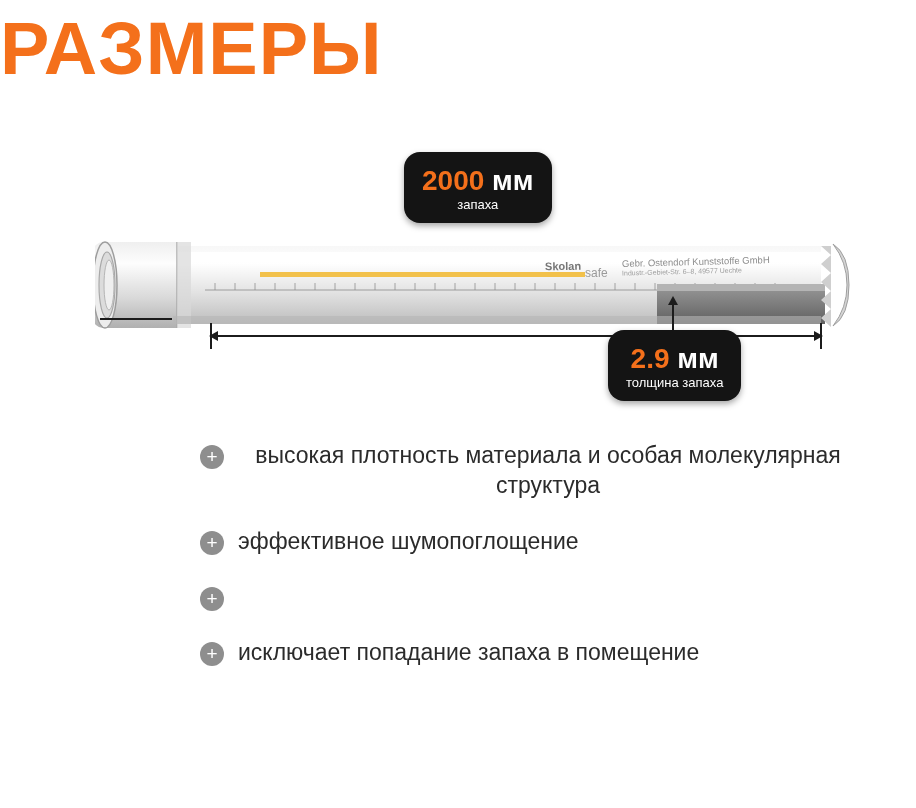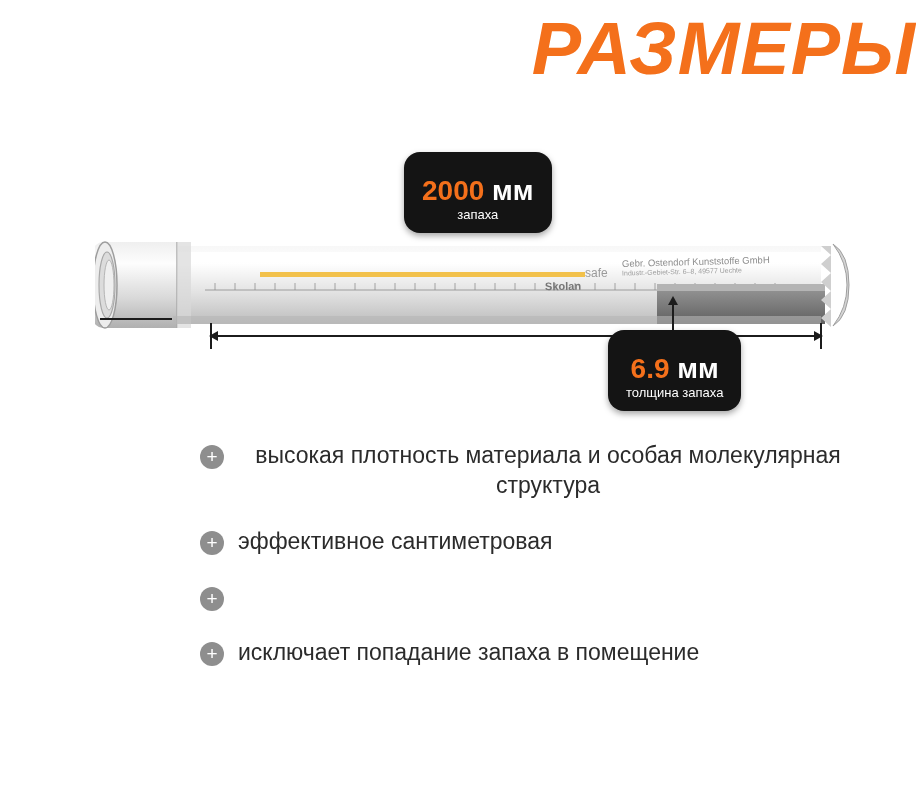--- a/index.html
+++ b/index.html
@@ -15,28 +15,27 @@
     font-family: "Liberation Sans", sans-serif;
     color: #222;
   }
 
   
   .title {
     position: absolute;
     top: 6px;
     left: 0;
     width: 916px;
-    text-align: right;
+    text-align: left;
     font-size: 74px;
     line-height: 86px;
     font-weight: bold;
     letter-spacing: 1px;
     color: #f4701b;
     font-family: "Liberation Sans", sans-serif;
-    font-style: italic;
   }
 
   
   .diagram {
     position: absolute;
     top: 120px;
     left: 0;
     width: 916px;
     height: 310px;
   }
@@ -74,21 +73,21 @@
   
   .pipe-wrap { position: absolute; left: 95px; top: 108px; }
 
   
   .bubble {
     position: absolute;
     background: #141414;
     border-radius: 16px;
     color: #ffffff;
     text-align: center;
-    padding: 23px 18px 10px 18px;
+    padding: 13px 18px 10px 18px;
     box-shadow: 0 3px 6px rgba(0,0,0,0.35);
   }
   .bubble .val {
     font-size: 28px;
     font-weight: bold;
     line-height: 32px;
     color: #f4701b;
     white-space: nowrap;
   }
   .bubble .val .unit { color: #ffffff; }
@@ -243,21 +242,21 @@
       <path d="M562 56 h168 v40 h-168 z" fill="url(#cutGrad)"></path>
       <path d="M562 56 h168 v7 h-168 z" fill="#b4b4b4"></path>
 
       <path d="M726 18 l10 9 l-10 9 l10 9 l-10 9 l10 9 l-10 9 l10 9 l-10 9 l10 9 v-81 z" fill="#cfcfcf"></path>
       <path d="M738 16 q16 10 16 41 t-16 41 q14 -18 14 -41 t-14 -41 z" fill="#d5d5d5" stroke="#9e9e9e" stroke-width="1"></path>
 
       <rect x="78" y="88" width="648" height="8" fill="#b5b5b5" opacity="0.6"></rect>
     </svg>
   </div>
 
-  <div style="position:absolute;left:545px;top:140px;font-size:11px;font-weight:bold;color:#777;transform:rotate(-1deg);margin-top:20px;">Skolan</div>
+  <div style="position:absolute;left:545px;top:140px;font-size:11px;font-weight:bold;color:#777;transform:rotate(-1deg);">Skolan</div>
   <div style="position:absolute;left:585px;top:146px;font-size:12px;color:#9a9a9a;">safe</div>
   <div style="position:absolute;left:622px;top:136px;font-size:9.5px;color:#8d8d8d;transform:rotate(-1.5deg);">Gebr. Ostendorf Kunststoffe GmbH</div>
   <div style="position:absolute;left:622px;top:148px;font-size:7px;color:#9d9d9d;transform:rotate(-1.5deg);">Industr.-Gebiet-Str. 6–8, 49577 Uechte</div>
 
   <div class="tick-left"></div>
   <div class="tick-right"></div>
   <div class="len-arrow"></div>
 
   <div class="socket-arrow"></div>
 
@@ -267,35 +266,35 @@
     <div class="val">
       <span>2000</span>
       <span class="unit">мм</span>
     </div>
     <div class="cap">запаха</div>
   </div>
 
 
   <div class="bubble bubble-wall">
     <div class="val">
-      <span>6.9</span>
+      <span>2.9</span>
       <span class="unit">мм</span>
     </div>
     <div class="cap">толщина запаха</div>
   </div>
 </div>
 
 <div class="features">
   <div class="feature">
     <div class="plus-icon">+</div>
     <div class="feature-text">высокая плотность материала и особая молекулярная структура</div>
   </div>
   <div class="feature">
     <div class="plus-icon">+</div>
-    <div class="feature-text">эффективное сантиметровая</div>
+    <div class="feature-text">эффективное шумопоглощение</div>
   </div>
   <div class="feature">
     <div class="plus-icon">+</div>
   </div>
   <div class="feature">
     <div class="plus-icon">+</div>
     <div class="feature-text">исключает попадание запаха в помещение</div>
   </div>
 </div>
 

